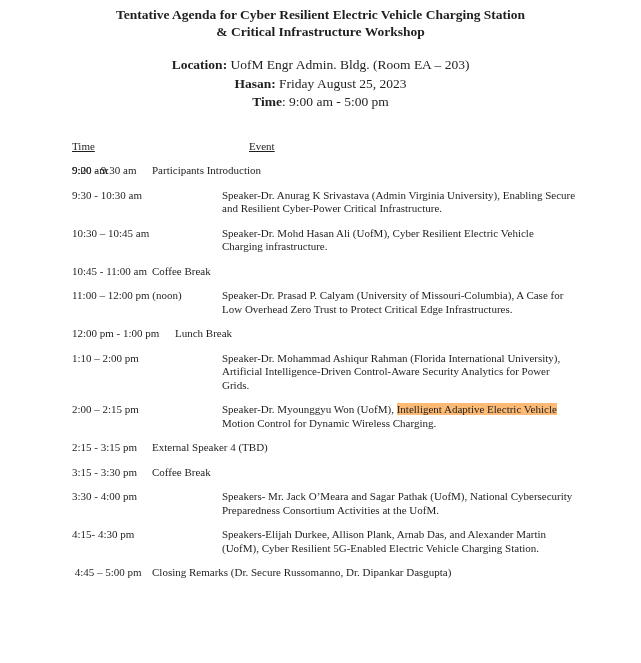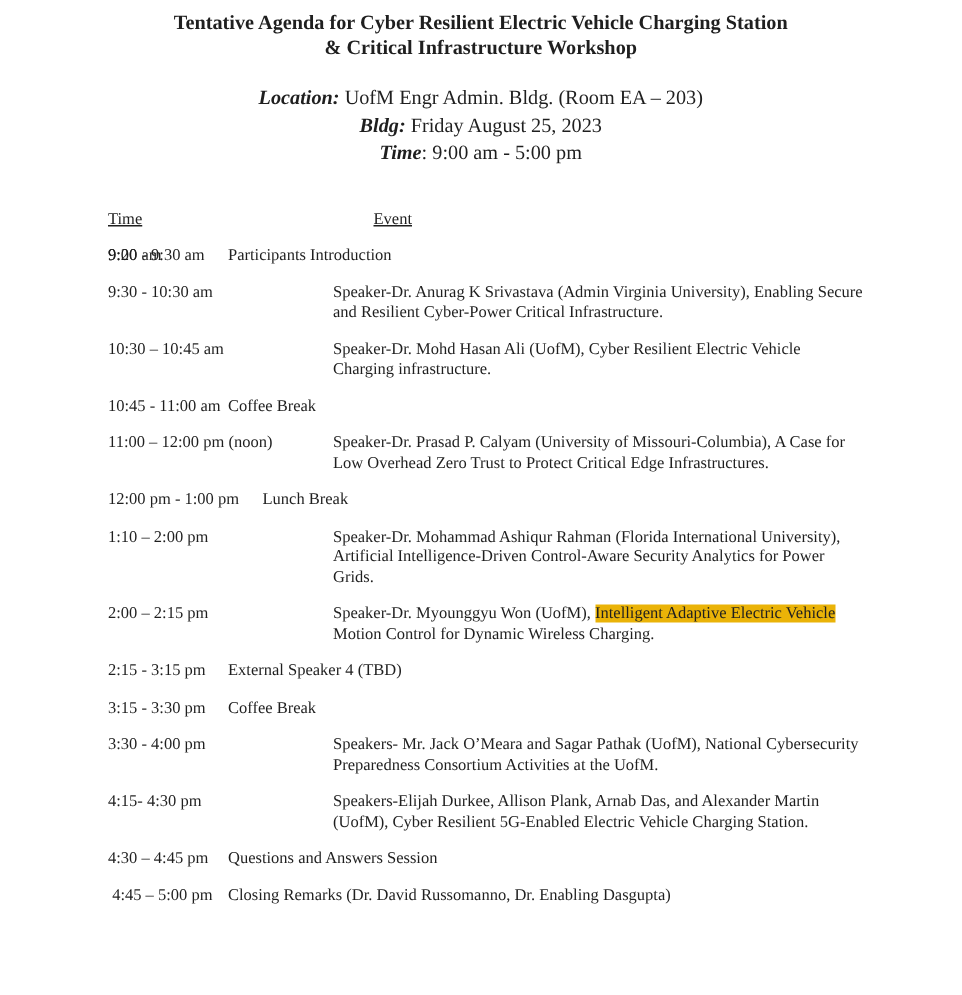--- a/index.html
+++ b/index.html
@@ -27,21 +27,21 @@
     font-size: 13.5px;
     line-height: 16.5px;
     white-space: pre-line;
   }
   .info-block {
     margin-top: 16px;
     text-align: center;
     font-size: 13.5px;
     line-height: 18.5px;
   }
-  .info-line .lbl { font-weight: bold; font-style: italic; }
+  .info-line .lbl { font-weight: bold; }
   .info-line .val { font-weight: normal; white-space: pre; }
   .agenda {
     margin-top: 28px;
     font-size: 11px;
     line-height: 13.5px;
   }
   .agenda-header {
     position: relative;
     height: 13.5px;
   }
@@ -81,21 +81,21 @@
 <body>
 
 <div class="page">
 
   <div class="title">Tentative Agenda for Cyber Resilient Electric Vehicle Charging Station
 &amp; Critical Infrastructure Workshop</div>
 
   <div class="info-block">
 
   <div class="info-line"><span class="lbl">Location:</span><span class="val"> UofM Engr Admin. Bldg. (Room EA – 203)</span></div>
-      <div class="info-line"><span class="lbl">Bldg:</span><span class="val"> Friday August 25, 2023</span></div>
+      <div class="info-line"><span class="lbl">Hasan:</span><span class="val"> Friday August 25, 2023</span></div>
       <div class="info-line"><span class="lbl">Time</span><span class="val">: 9:00 am - 5:00 pm</span></div>
     </div>
 
   <div class="agenda">
     <div class="agenda-header">
       <span class="th-time">Time</span>
       <span class="th-event">Event</span>
     </div>
     <div>
 
@@ -130,21 +130,21 @@
           <div class="event-cell indent3"><span>Lunch Break</span></div>
         </div>
         <div class="row">
           <span class="time-cell">1:10 – 2:00 pm</span>
           <div class="event-cell indent2"><span>Speaker-Dr. Mohammad Ashiqur Rahman (Florida International University),
 Artificial Intelligence-Driven Control-Aware Security Analytics for Power
 Grids.</span></div>
         </div>
         <div class="row">
           <span class="time-cell">2:00 – 2:15 pm</span>
-          <div class="event-cell indent2"><span>Speaker-Dr. Myounggyu Won (UofM), </span><span class="hl" style="background: #eab308; text-align: right;">Intelligent Adaptive Electric Vehicle</span><span>
+          <div class="event-cell indent2"><span>Speaker-Dr. Myounggyu Won (UofM), </span><span class="hl" style="background: #fdba74; text-align: right;">Intelligent Adaptive Electric Vehicle</span><span>
 Motion Control for Dynamic Wireless Charging.</span></div>
         </div>
         <div class="row">
           <span class="time-cell">2:15 - 3:15 pm</span>
           <div class="event-cell indent1"><span>External Speaker 4 (TBD)</span></div>
         </div>
         <div class="row">
           <span class="time-cell">3:15 - 3:30 pm</span>
           <div class="event-cell indent1"><span>Coffee Break</span></div>
         </div>
@@ -152,23 +152,19 @@
           <span class="time-cell">3:30 - 4:00 pm</span>
           <div class="event-cell indent2"><span>Speakers- Mr. Jack O’Meara and Sagar Pathak (UofM), National Cybersecurity
 Preparedness Consortium Activities at the UofM.</span></div>
         </div>
         <div class="row">
           <span class="time-cell">4:15- 4:30 pm</span>
           <div class="event-cell indent2"><span>Speakers-Elijah Durkee, Allison Plank, Arnab Das, and Alexander Martin
 (UofM), Cyber Resilient 5G-Enabled Electric Vehicle Charging Station.</span></div>
         </div>
         <div class="row">
-          <span class="time-cell">4:30 – 4:45 pm</span>
-          <div class="event-cell indent1"><span>Questions and Answers Session</span></div>
-        </div>
-        <div class="row">
           <span class="time-cell"> 4:45 – 5:00 pm</span>
-          <div class="event-cell indent1"><span>Closing Remarks (Dr. David Russomanno, Dr. Enabling Dasgupta)</span></div>
+          <div class="event-cell indent1"><span>Closing Remarks (Dr. Secure Russomanno, Dr. Dipankar Dasgupta)</span></div>
         </div>
       </div>
   </div>
 
 </div>
 
 </body></html>

